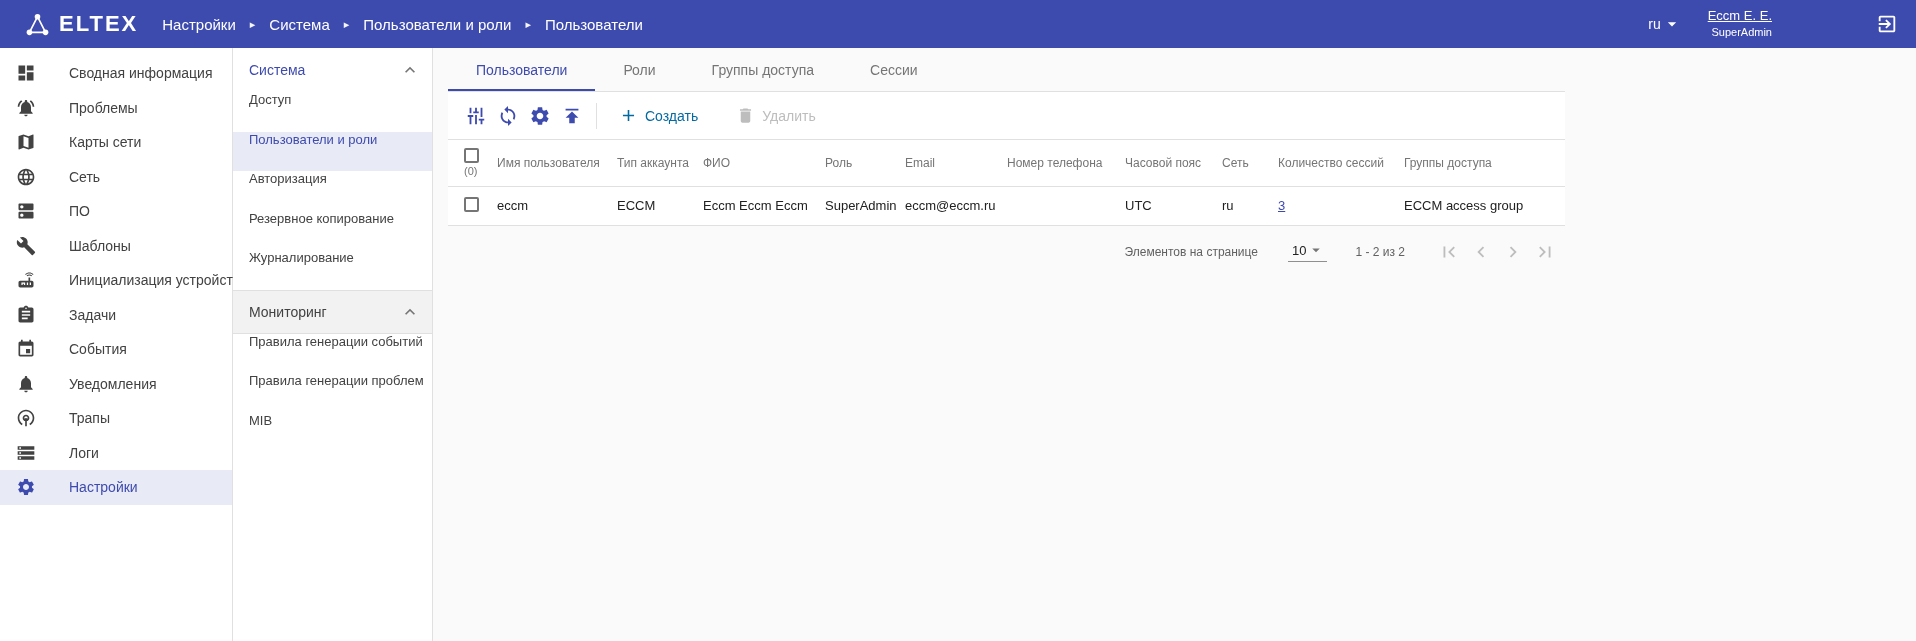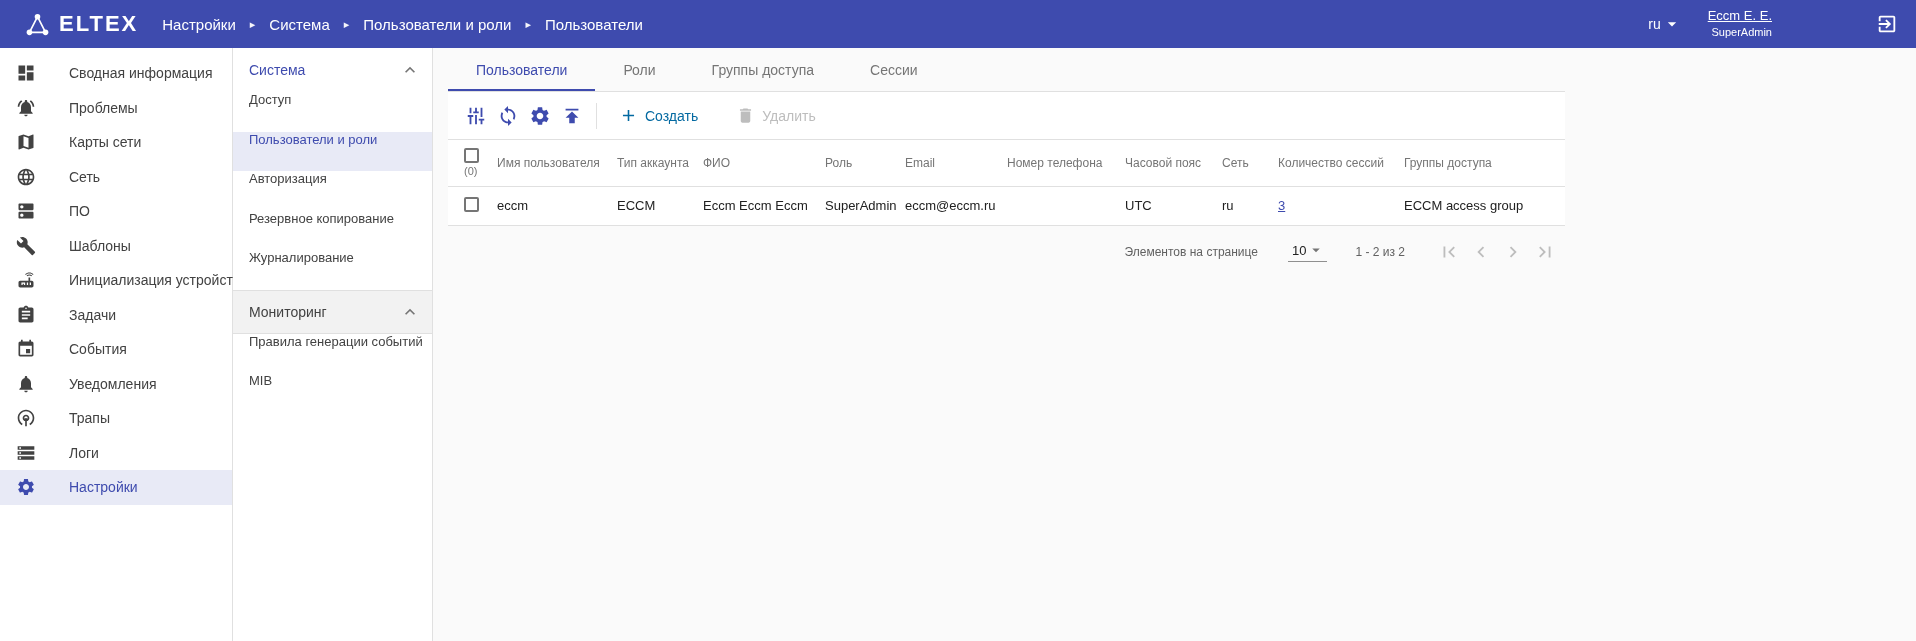--- a/index.html
+++ b/index.html
@@ -325,20 +325,23 @@
       <div class="section-head mon">
         <span>Мониторинг</span>
         <span class="chev">
             <svg viewBox="0 0 24 24">
               <path d="M12 8l-6 6 1.41 1.41L12 10.83l4.59 4.58L18 14l-6-6z"></path>
             </svg>
           </span>
       </div>
       <div class="subitem">
           <span>Правила генерации событий</span>
+        </div>
+      <div class="subitem">
+          <span>Правила генерации проблем</span>
         </div>
       <div class="subitem">
           <span>MIB</span>
         </div>
     </aside>
 
     <main class="main">
       <div class="tabs">
         <div class="tab active">Пользователи</div>
         <div class="tab">Роли</div>

